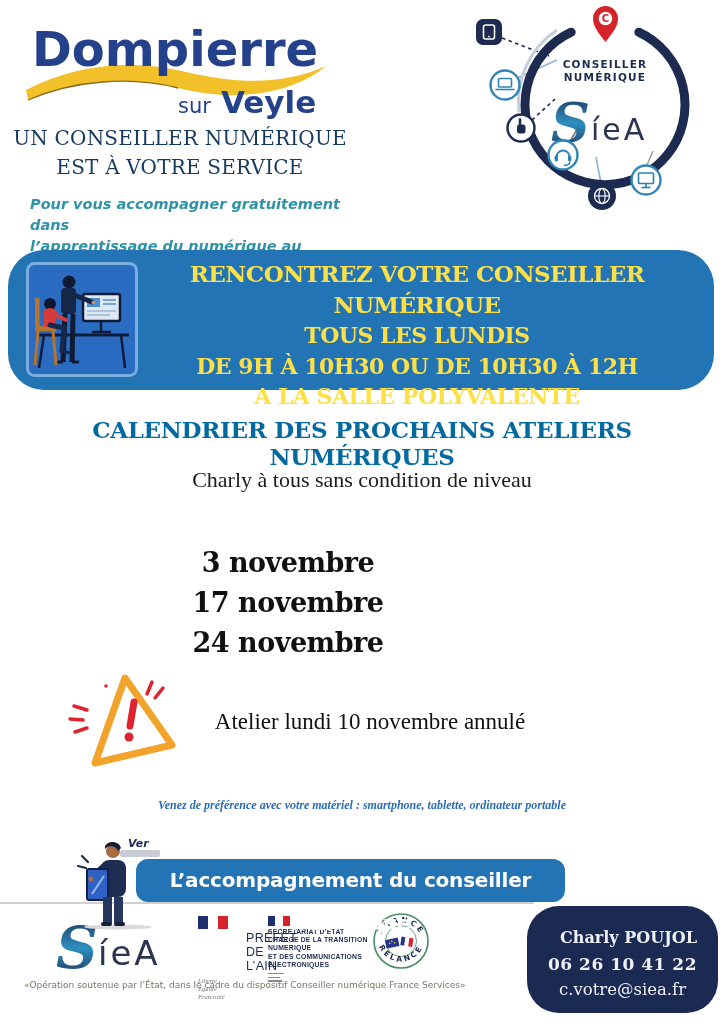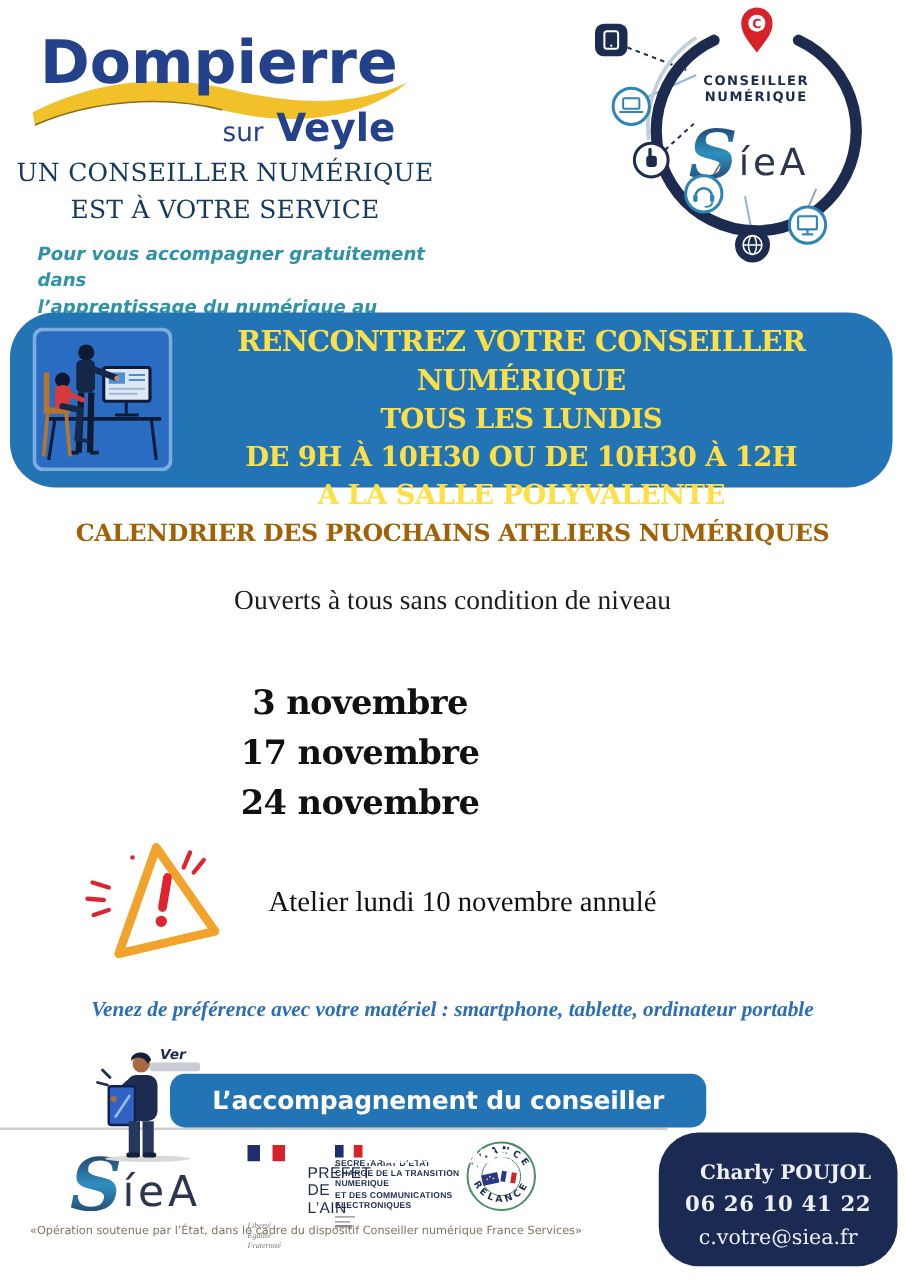--- a/index.html
+++ b/index.html
@@ -16,32 +16,32 @@
 
   
   .meeting-banner{left:8px;top:250px;width:706px;height:140px;background:#2374b4;border-radius:36px;}
   .banner-illus{position:absolute;left:18px;top:12px;width:112px;height:115px;}
   .banner-text{position:absolute;left:126px;right:14px;top:9px;text-align:center;color:#fde047;
     font-family:"DejaVu Serif",serif;font-weight:bold;letter-spacing:-0.5px;}
   .banner-text .bl{font-size:22px;line-height:30.5px;}
   .banner-text .bl.first{font-size:23px;}
 
   
-  .cal-heading{left:0;top:416px;width:724px;text-align:center;color:#a16207;
-    font-family:"DejaVu Serif",serif;font-weight:bold;font-size:19px;letter-spacing:-0.3px;}
+  .cal-heading{left:0;top:416px;width:724px;text-align:center;color:#0369a1;
+    font-family:"DejaVu Serif",serif;font-weight:bold;font-size:23px;letter-spacing:-0.3px;}
   .cal-subtitle{left:0;top:467px;width:724px;text-align:center;color:#1c1c1c;
     font-family:"Liberation Serif",serif;font-size:22px;}
   .dates{left:0;top:543px;width:576px;text-align:center;color:#111111;
     font-family:"DejaVu Serif",serif;font-weight:bold;font-size:27px;line-height:40px;letter-spacing:-0.5px;}
   .warning-wrap{left:68px;top:668px;width:122px;height:102px;}
   .cancellation{left:160px;top:709px;width:420px;text-align:center;color:#111111;
     font-family:"Liberation Serif",serif;font-size:23px;}
 
   .material-note{left:0;top:798px;width:724px;text-align:center;color:#2a6db8;
-    font-family:"Liberation Serif",serif;font-style:italic;font-weight:bold;font-size:17px;}
+    font-family:"Liberation Serif",serif;font-style:italic;font-weight:bold;font-size:12px;}
 
   
   .person-wrap{left:68px;top:834px;width:108px;height:96px;z-index:3;}
   .accomp-banner{left:136px;top:859px;width:429px;height:43px;background:#2374b4;border-radius:12px;z-index:2;
     color:#ffffff;text-align:center;font-family:"DejaVu Sans",sans-serif;font-weight:bold;
     font-size:20px;line-height:43px;letter-spacing:-0.2px;}
 
   
   .divider{left:0;top:902px;width:534px;height:2px;background:#cfcfcf;z-index:1;}
   .footer-siea{left:56px;top:910px;width:130px;height:70px;}
@@ -191,21 +191,21 @@
     </svg>
     <div class="banner-text">
       <div class="bl first">RENCONTREZ VOTRE CONSEILLER NUMÉRIQUE</div>
       <div class="bl">TOUS LES LUNDIS</div>
       <div class="bl">DE 9H À 10H30 OU DE 10H30 À 12H</div>
       <div class="bl">A LA SALLE POLYVALENTE</div>
     </div>
   </div>
 
   <div class="abs cal-heading">CALENDRIER DES PROCHAINS ATELIERS NUMÉRIQUES</div>
-  <div class="abs cal-subtitle">Ouverts à tous sans condition de niveau</div>
+  <div class="abs cal-subtitle">Charly à tous sans condition de niveau</div>
   <div class="abs dates">
     <div>3 novembre</div>
     <div>17 novembre</div>
     <div>24 novembre</div>
   </div>
 
   <svg class="abs warning-wrap" viewBox="0 0 122 102">
     <path d="M 57 10 L 104 77 L 27 95 Z" fill="none" stroke="#f2a32b" stroke-width="7" stroke-linejoin="round"></path>
     <line x1="66" y1="34" x2="62" y2="58" stroke="#e02330" stroke-width="7" stroke-linecap="round"></line>
     <circle cx="61" cy="69" r="4.5" fill="#e02330"></circle>

